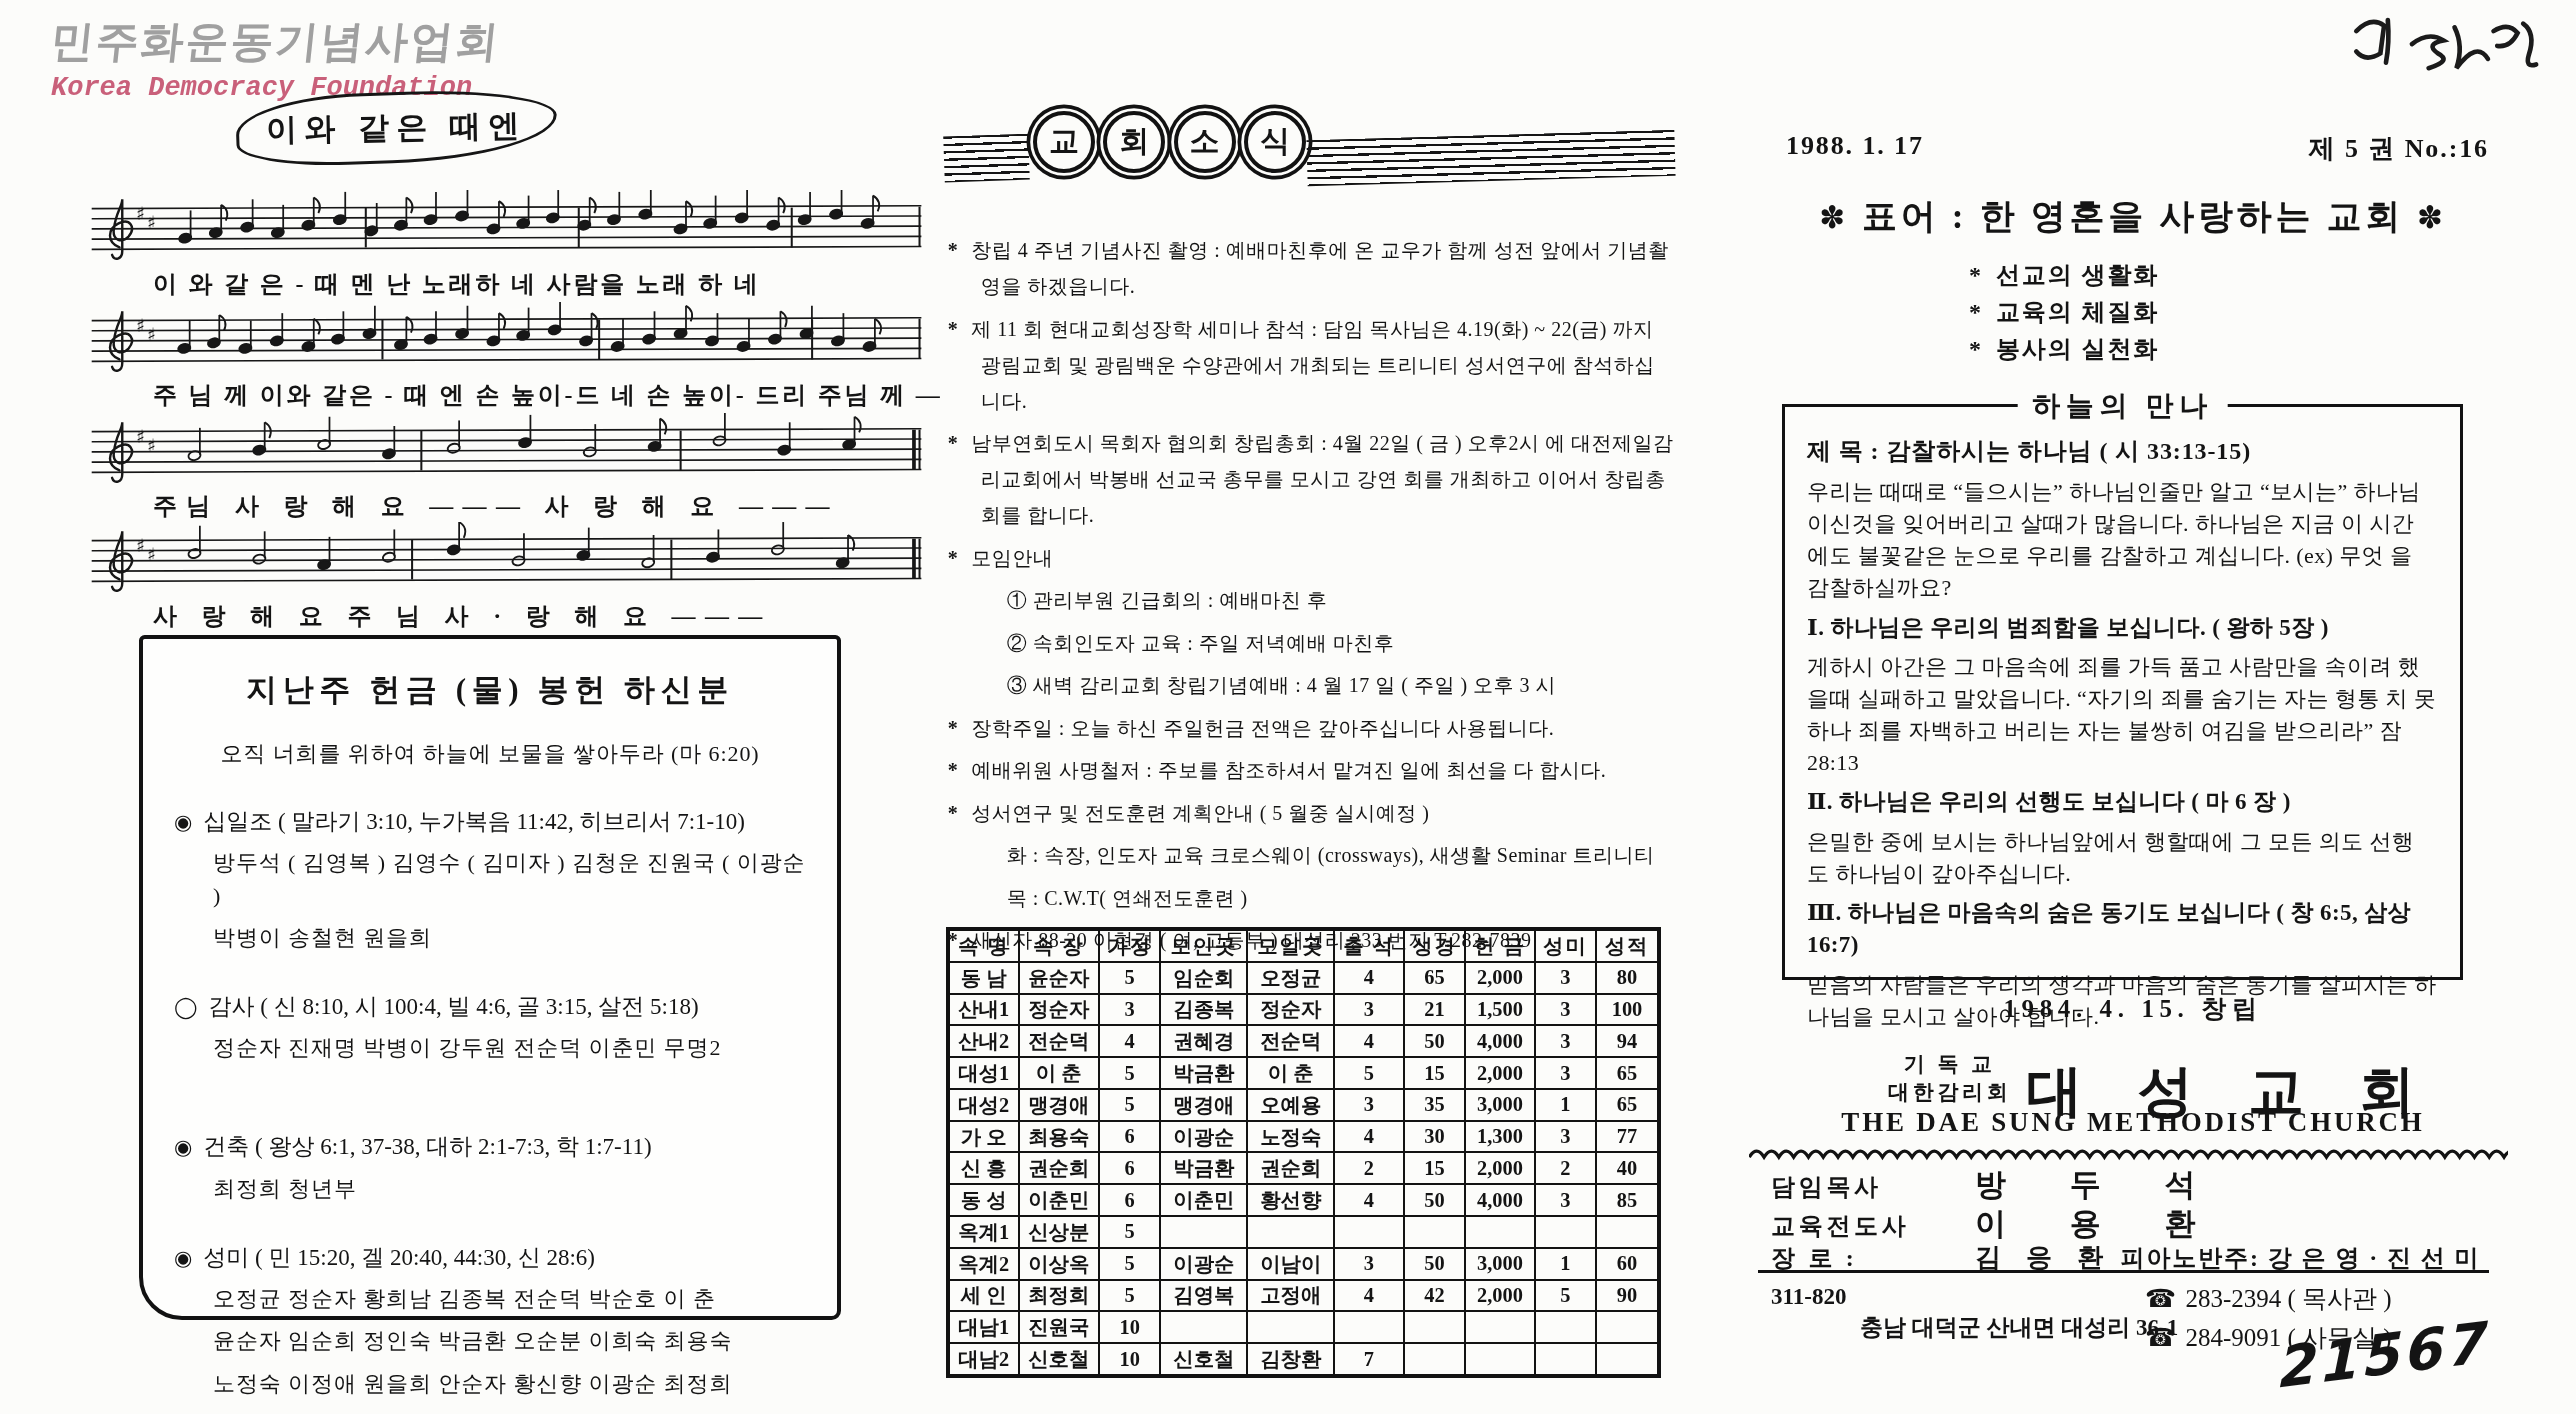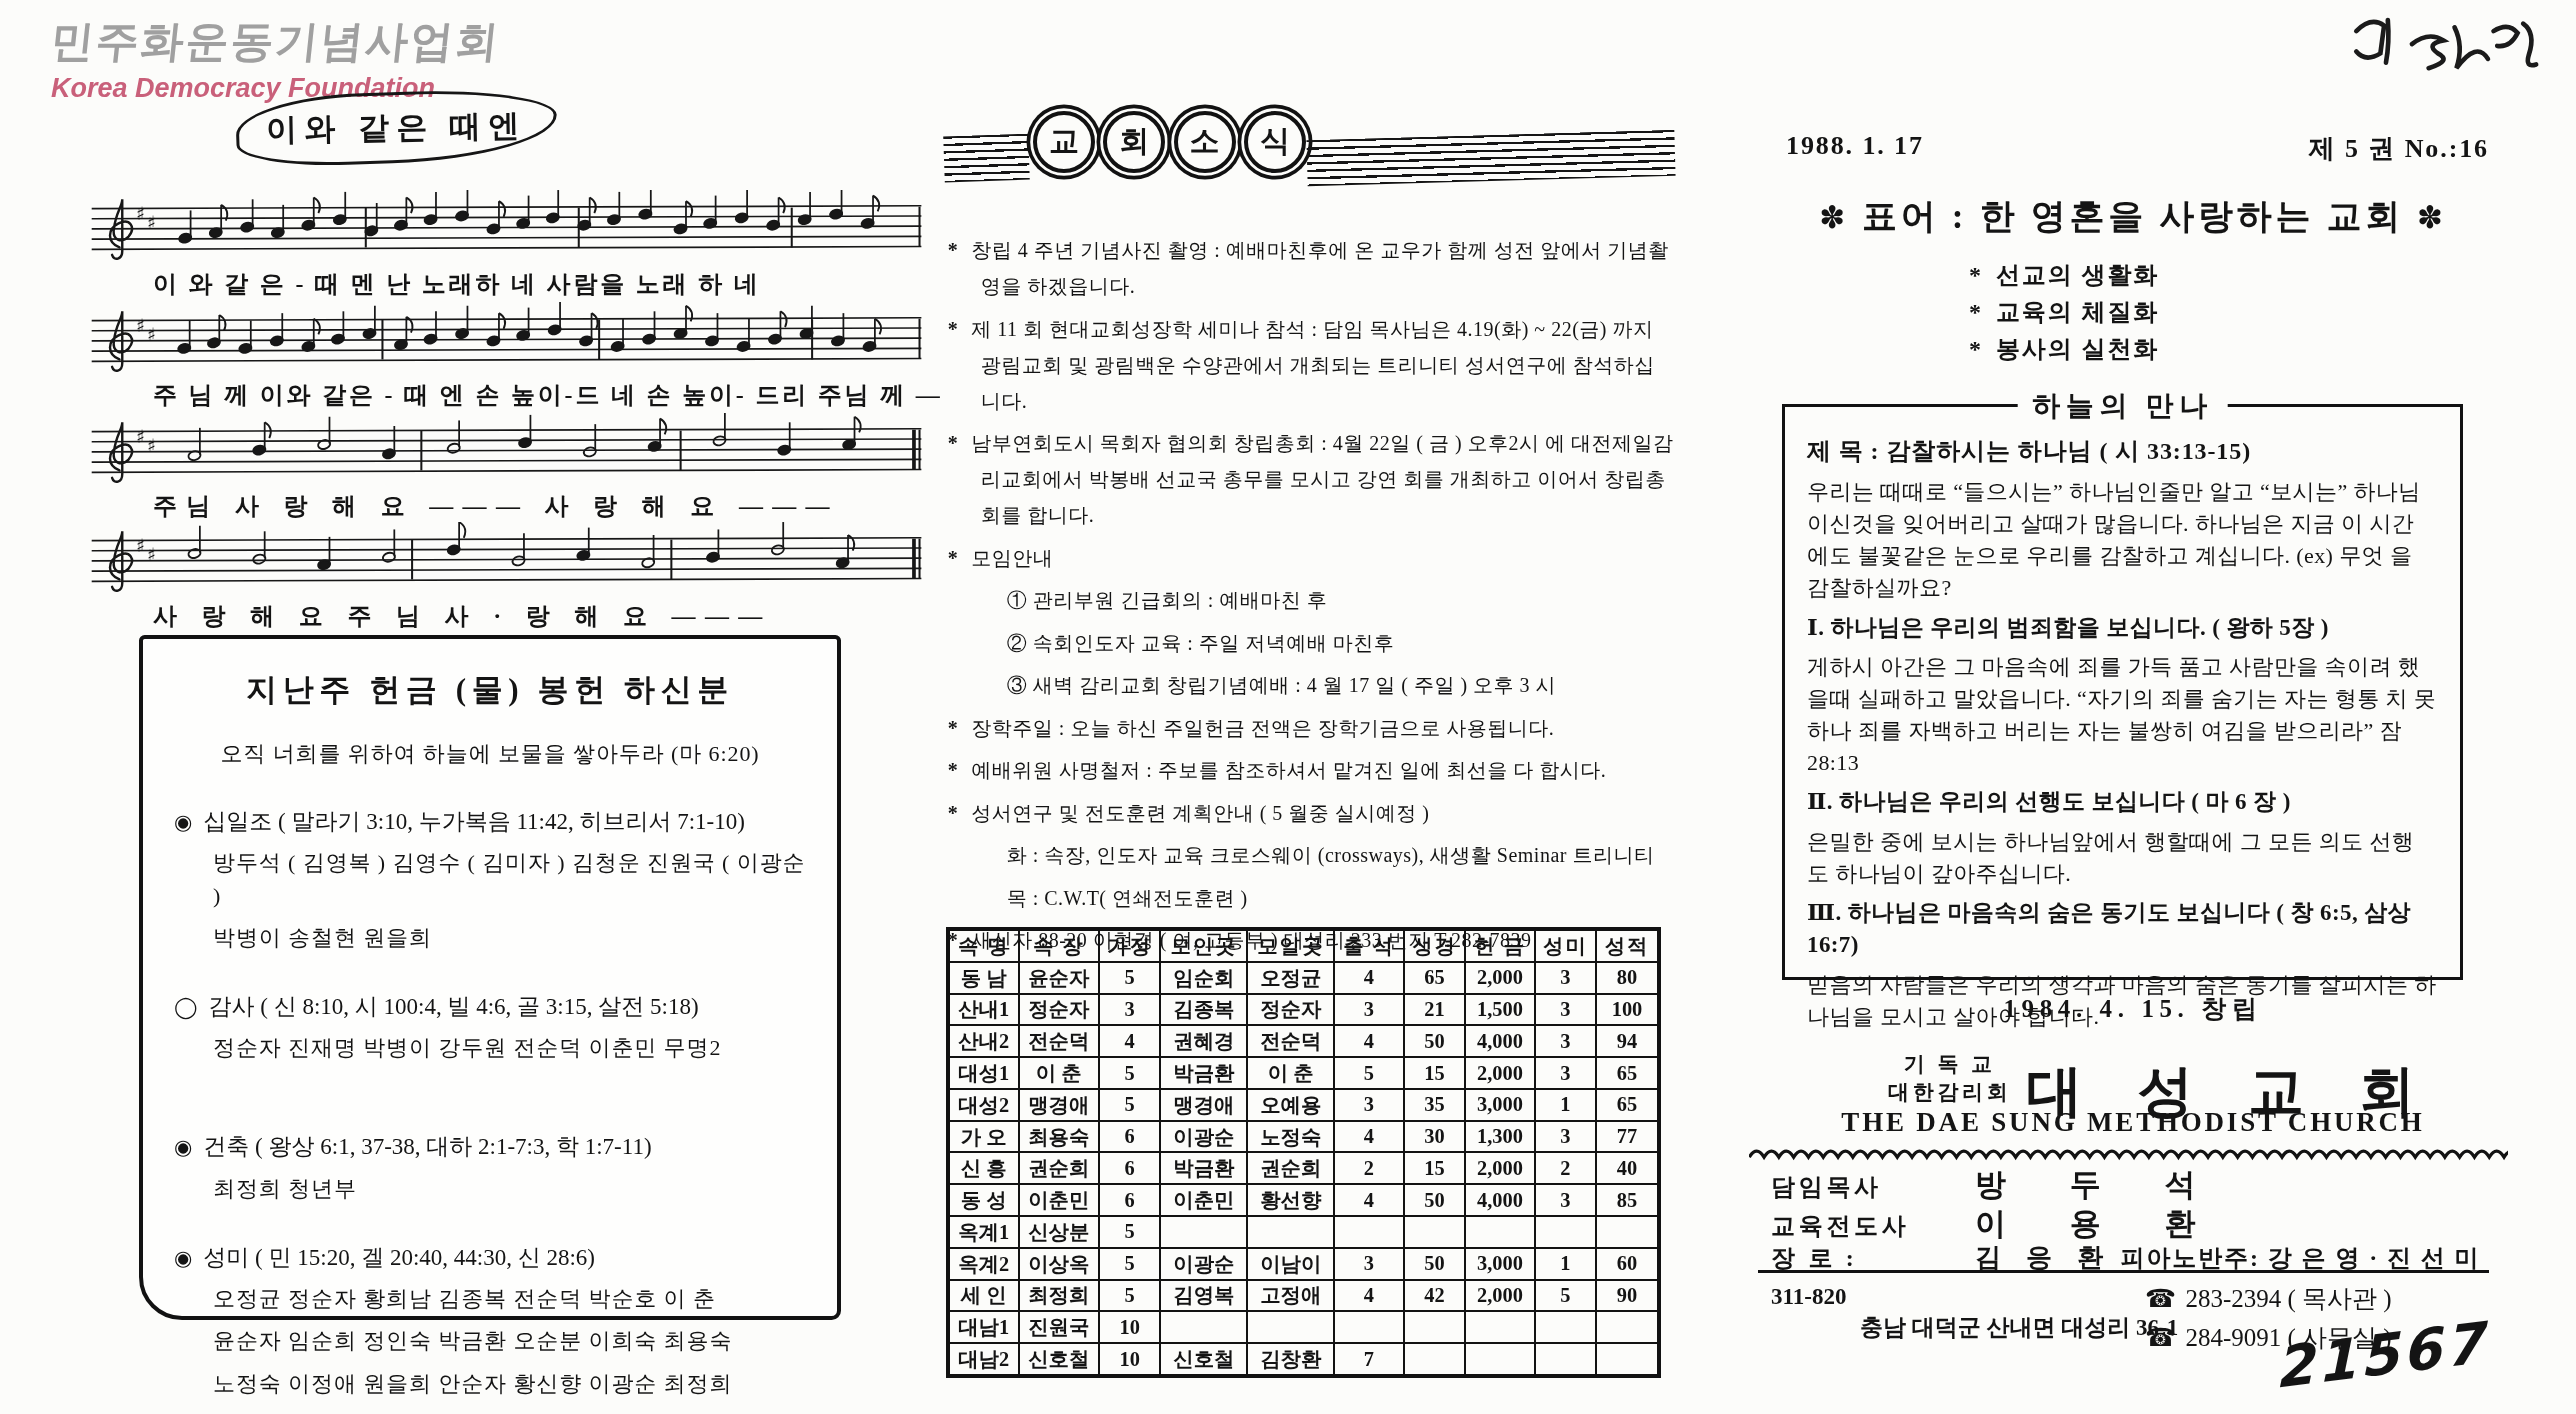--- a/index.html
+++ b/index.html
@@ -6,21 +6,21 @@
   body{
     width:2576px;height:1414px;position:relative;overflow:hidden;
     background:#fcfcfa;color:#141414;
     font-family:"Liberation Serif","DejaVu Serif",serif;
   }
   [data-interactable]{cursor:default;}
   
   .wm{position:absolute;left:51px;top:13px;}
   .wm-kr{font-family:"DejaVu Sans",sans-serif;font-weight:bold;font-size:43px;color:#a0a0a0;
          transform:skewX(-6deg);letter-spacing:1.9px;}
-  .wm-en{font-family:Liberation Sans, sans-serif;font-weight:bold;font-style:italic;
+  .wm-en{font-family:Liberation Mono, monospace;font-weight:bold;font-style:italic;
          font-size:27px;color:#c9607a;margin-top:1.9px;}
   
   .music{position:absolute;left:88px;top:72px;width:847px;height:555px;}
   .bubble{position:absolute;left:148px;top:20.4px;width:315px;height:65px;
           border:3.2px solid #161616;border-radius:46% 54% 60% 40% / 62% 46% 70% 38%;
           display:flex;align-items:center;justify-content:center;transform:rotate(-2deg);}
   .bubble span{font-size:31px;font-weight:bold;letter-spacing:7.4px;transform:rotate(1deg);}
   .staff{position:absolute;left:0;}
   .lyric{position:absolute;left:65px;width:778px;font-size:24px;font-weight:bold;
          letter-spacing:2.8px;white-space:nowrap;}
@@ -381,21 +381,21 @@
     <div class="hlines hl-right" data-interactable="false"></div>
   </div>
   <div class="news" id="news-list" data-interactable="false">
       <div class="news-item" data-interactable="false"><span class="mk" data-interactable="false">*</span><span data-interactable="false">창립 4 주년  기념사진  촬영 : 예배마친후에  온  교우가  함께  성전 앞에서  기념촬영을  하겠읍니다.</span></div>
       <div class="news-item" data-interactable="false"><span class="mk" data-interactable="false">*</span><span data-interactable="false">제 11 회  현대교회성장학  세미나  참석 : 담임  목사님은 4.19(화) ~ 22(금) 까지  광림교회  및  광림백운  수양관에서  개최되는  트리니티  성서연구에  참석하십니다.</span></div>
       <div class="news-item" data-interactable="false"><span class="mk" data-interactable="false">*</span><span data-interactable="false">남부연회도시  목회자  협의회  창립총회 : 4월  22일 ( 금 ) 오후2시 에  대전제일감리교회에서  박봉배  선교국  총무를  모시고 강연 회를  개최하고  이어서  창립총회를  합니다.</span></div>
       <div class="news-item" data-interactable="false"><span class="mk" data-interactable="false">*</span><span data-interactable="false">모임안내</span></div>
       <div class="news-sub" data-interactable="false">① 관리부원  긴급회의 : 예배마친  후</div>
       <div class="news-sub" data-interactable="false">② 속회인도자  교육 : 주일  저녁예배  마친후</div>
       <div class="news-sub" data-interactable="false">③ 새벽  감리교회  창립기념예배 : 4 월  17 일 ( 주일 ) 오후 3 시</div>
-      <div class="news-item" data-interactable="false"><span class="mk" data-interactable="false">*</span><span data-interactable="false">장학주일 : 오늘  하신  주일헌금  전액은  장학기금으로  사용됩니다.</span></div>
+      <div class="news-item" data-interactable="false"><span class="mk" data-interactable="false">*</span><span data-interactable="false">장학주일 : 오늘  하신  주일헌금  전액은  갚아주십니다  사용됩니다.</span></div>
       <div class="news-item" data-interactable="false"><span class="mk" data-interactable="false">*</span><span data-interactable="false">예배위원  사명철저 : 주보를  참조하셔서  맡겨진  일에  최선을  다 합시다.</span></div>
       <div class="news-item" data-interactable="false"><span class="mk" data-interactable="false">*</span><span data-interactable="false">성서연구  및  전도훈련  계획안내 ( 5 월중  실시예정 )</span></div>
       <div class="news-sub" data-interactable="false">화 : 속장, 인도자  교육  크로스웨이 (crossways), 새생활  Seminar 트리니티</div>
       <div class="news-sub" data-interactable="false">목 : C.W.T( 연쇄전도훈련 )</div>
       <div class="news-item" data-interactable="false"><span class="mk" data-interactable="false">*</span><span data-interactable="false">새신자  88-20  이현경 ( 여,  고등부 ) 대성리 233 번지 T.282-7839</span></div>
     </div>
   <table class="atable" data-interactable="false">
     <thead data-interactable="false">
         <tr data-interactable="false">
           <th data-interactable="false">속  명</th>

